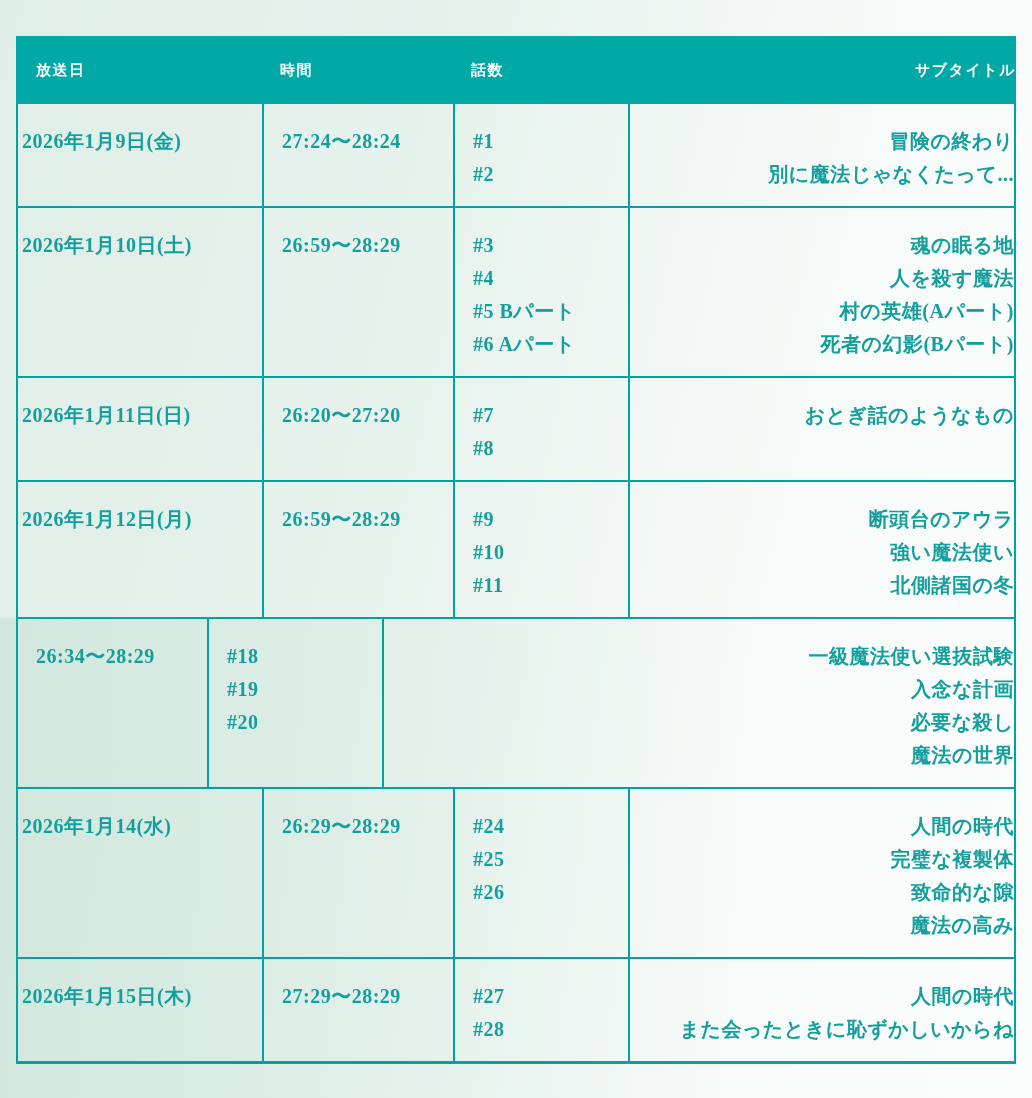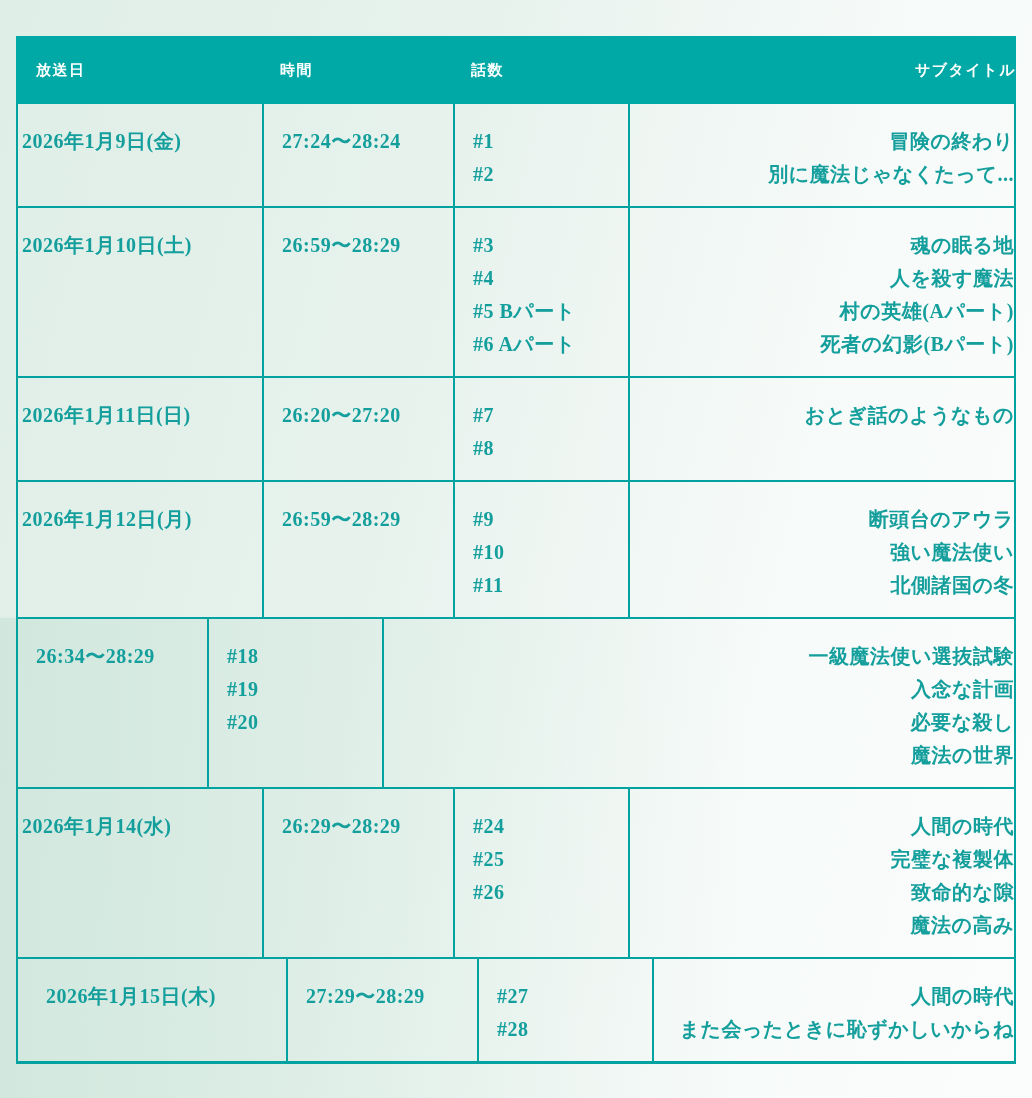--- a/index.html
+++ b/index.html
@@ -48,21 +48,21 @@
     font-size: 15px;
     letter-spacing: 1.5px;
     margin: 0 -2px; 
     width: 1000px;
   }
   .header-row .hcell { padding-left: 20px; }
   .row {
     display: flex;
     border-bottom: 2px solid var(--border);
   }
-  .row:last-child { border-bottom: none; margin-left: 24px; }
+  .row:last-child { border-bottom: none; }
   .cell {
     padding: 21px 0 15px 4px;
     color: var(--body-text);
     font-weight: bold;
     font-size: 20px;
     letter-spacing: 0.5px;
   }
   .c1 { width: 246px; }
   .c2 { width: 191px; }
   .c3 { width: 175px; }

